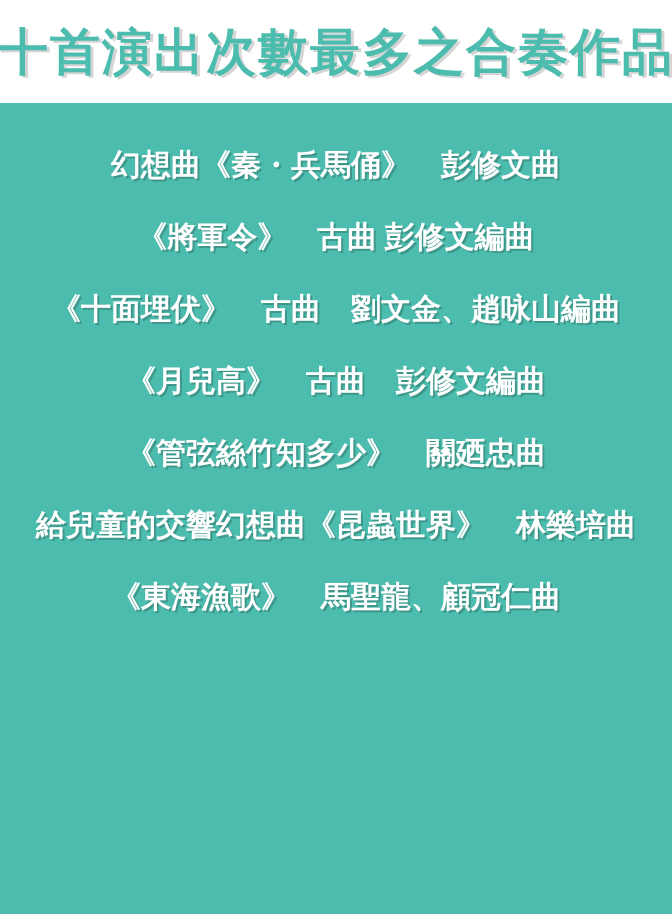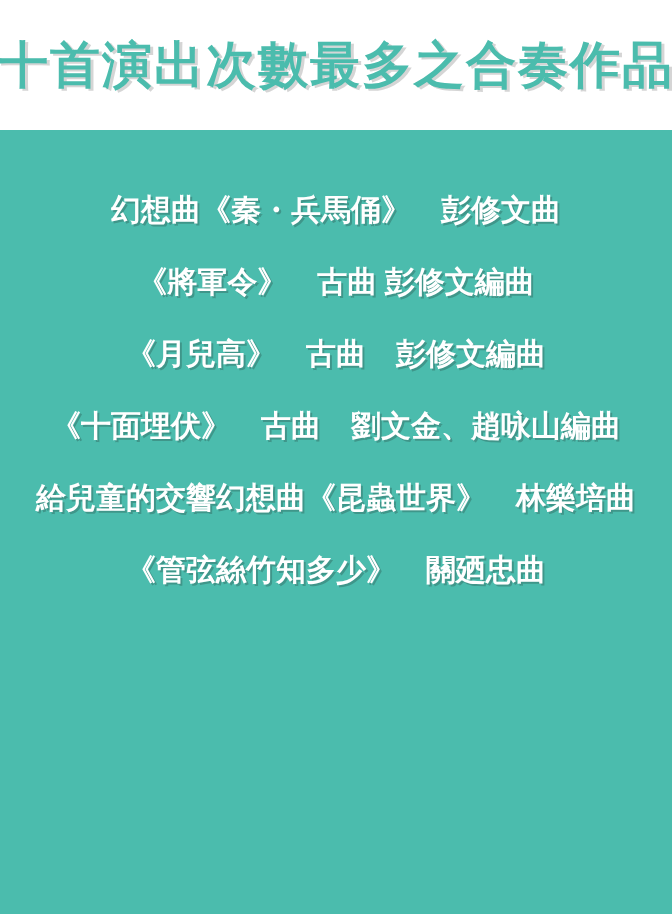--- a/index.html
+++ b/index.html
@@ -13,40 +13,40 @@
     overflow: hidden;
   }
   .page {
     width: 672px;
     height: 914px;
     background: #4BBCAD;
     display: flex;
     flex-direction: column;
   }
   .header {
-    height: 130px;
+    height: 103px;
     background: #FFFFFF;
     display: flex;
     align-items: center;
     justify-content: center;
     flex: 0 0 auto;
   }
   .title {
     margin: 0;
     color: #4BBCAD;
     font-size: 50px;
     font-weight: bold;
     letter-spacing: 2px;
     line-height: 1;
     white-space: nowrap;
     text-shadow: 3px 2px 0 rgba(178, 178, 178, 0.55);
   }
   .works {
     flex: 1 1 auto;
-    padding-top: 44px;
+    padding-top: 26px;
     display: block;
   }
   .work-item {
     height: 72px;
     display: flex;
     align-items: center;
     justify-content: center;
     color: #FFFFFF;
     font-size: 30px;
     font-weight: bold;
@@ -58,18 +58,19 @@
 </head>
 <body>
 
 <div class="page">
   <div class="header">
     <h1 class="title">十首演出次數最多之合奏作品</h1>
   </div>
   <div class="works">
     <div class="work-item">幻想曲《秦・兵馬俑》　彭修文曲</div>
     <div class="work-item">《將軍令》　古曲 彭修文編曲</div>
+    <div class="work-item">《十面埋伏》　古曲　劉文金、趙咏山編曲</div>
     <div class="work-item">《月兒高》　古曲　彭修文編曲</div>
-    <div class="work-item">《十面埋伏》　古曲　劉文金、趙咏山編曲</div>
+    <div class="work-item">《管弦絲竹知多少》　關廼忠曲</div>
     <div class="work-item">給兒童的交響幻想曲《昆蟲世界》　林樂培曲</div>
-    <div class="work-item">《管弦絲竹知多少》　關廼忠曲</div>
+    <div class="work-item">《東海漁歌》　馬聖龍、顧冠仁曲</div>
   </div>
 </div>
 
 </body></html>

